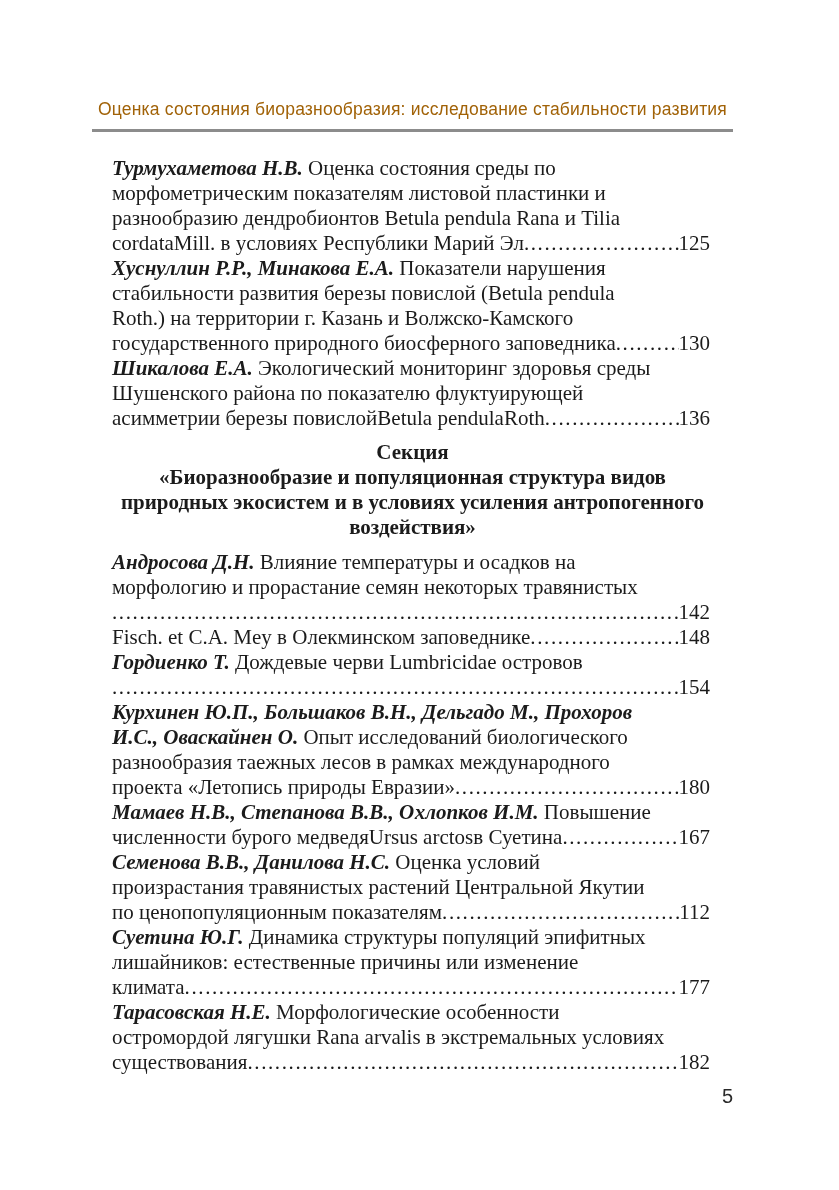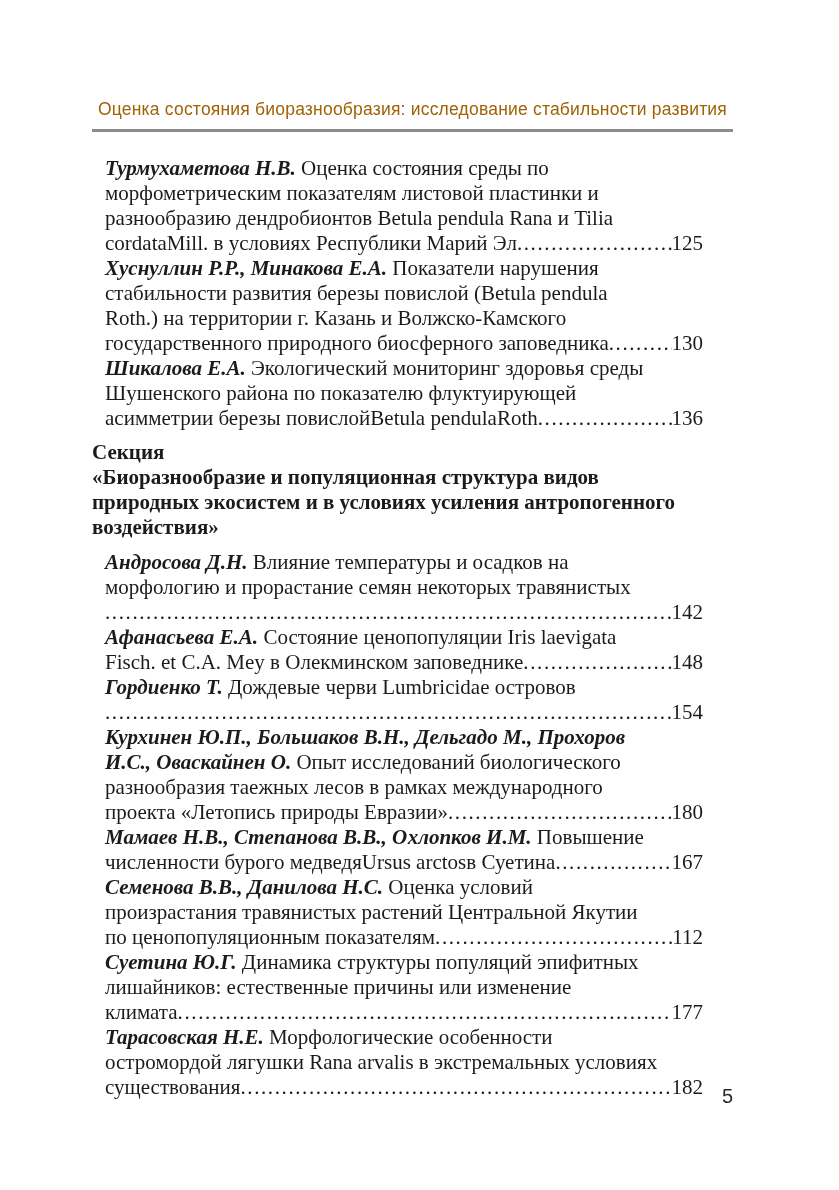--- a/index.html
+++ b/index.html
@@ -24,42 +24,42 @@
     text-align: center;
     color: #a16207;
     letter-spacing: 0.2px;
   }
   .header-rule {
     height: 3px;
     background: #8c8c8c;
     margin-top: 9px;
   }
   .toc-col {
-    margin-left: 13px;
+    margin-left: 20px;
     width: 598px;
     font-size: 21px;
     line-height: 25px;
   }
   #toc-top { margin-top: 24px; }
   .entry { margin: 0; }
   .line { white-space: nowrap; }
   .leader-line { display: flex; align-items: flex-start; }
   .leader-line > span { flex: 0 0 auto; }
   .seg-author { font-weight: bold; font-style: italic; }
   .seg-latin { }
   .dots {
     flex: 0 1 auto !important;
     min-width: 0;
     overflow: hidden;
     white-space: nowrap;
     letter-spacing: 1.6px;
   }
   .pnum { flex: 0 0 auto; }
   .section-heading {
-    text-align: left;
+    text-align: center;
     font-weight: bold;
     font-size: 21px;
     line-height: 25px;
     margin: 9px 0 10px 0;
   }
   .folio {
     position: absolute;
     left: 92px; top: 1085px;
     width: 641px;
     text-align: right;
@@ -121,21 +121,20 @@
     <div class="toc-col" id="toc-bottom">
         <div class="entry">
           <div class="line"><span class="seg-author">Андросова Д.Н.</span><span class="seg-text"> Влияние температуры и осадков на</span></div>
           <div class="line"><span class="seg-text">морфологию и прорастание семян некоторых травянистых</span></div>
           <div class="line leader-line">
             <span class="dots">................................................................................................................................................................</span>
             <span class="pnum">142</span>
           </div>
         </div>
         <div class="entry">
-          <div class="line"><span class="seg-author">Афанасьева Е.А.</span><span class="seg-text"> Состояние ценопопуляции </span><span class="seg-latin">Iris laevigata</span></div>
           <div class="line leader-line">
             <span class="seg-text">Fisch. et C.A. Mey в Олекминском заповеднике</span>
             <span class="dots">................................................................................................................................................................</span>
             <span class="pnum">148</span>
           </div>
         </div>
         <div class="entry">
           <div class="line"><span class="seg-author">Гордиенко Т.</span><span class="seg-text"> Дождевые черви Lumbricidae островов</span></div>
           <div class="line leader-line">
             <span class="dots">................................................................................................................................................................</span>

